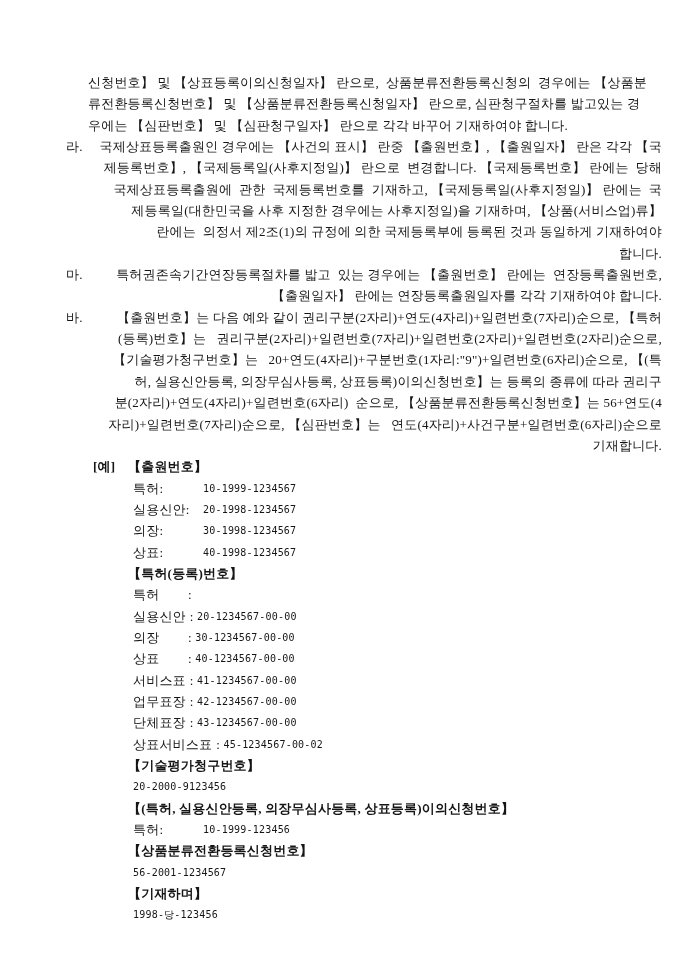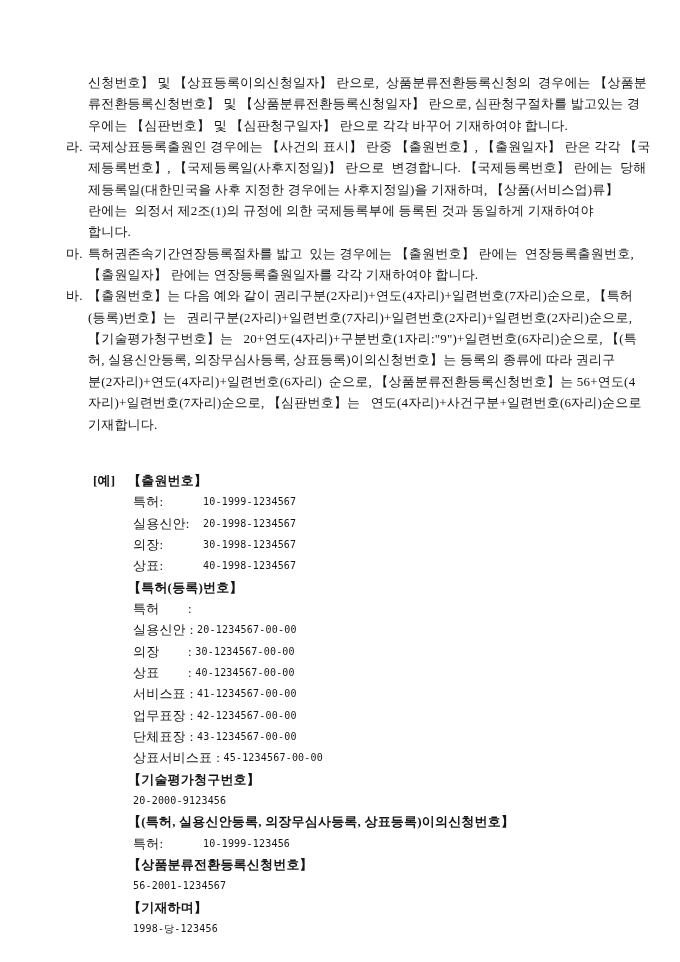--- a/index.html
+++ b/index.html
@@ -16,22 +16,22 @@
   .doc {
     padding: 72px 18px 0 66px;
     font-size: 13px;
     line-height: 21.35px;
     letter-spacing: 0.2px;
   }
   .line { white-space: pre; }
   .intro { padding-left: 22px; }
   .item { display: flex; }
   .marker { flex: none; width: 22px; white-space: pre; }
-  .lines { flex: 1; min-width: 0; }
-  .example { margin-left: 62px; margin-top: 35px; }
+  .lines { flex: 1; min-width: 0; text-align: right; }
+  .example { margin-left: 62px; }
   .ex-header { white-space: pre; font-weight: bold; }
   .ex-header.first { margin-left: -35px; }
   .ex-tag { display: inline-block; width: 35px; }
   .ex-row { display: flex; padding-left: 5px; white-space: pre; }
   .ex-lab { flex: none; }
   .ex-row.tab .ex-lab { min-width: 70px; }
   .ex-row.colon .ex-lab { min-width: 55px; padding-right: 4px; }
   .ex-sep { flex: none; }
   .ex-val {
     font-family: "DejaVu Sans Mono", "Liberation Mono", monospace;
@@ -47,20 +47,21 @@
         <div class="line">신청번호】 및 【상표등록이의신청일자】 란으로,  상품분류전환등록신청의  경우에는 【상품분</div>
         <div class="line">류전환등록신청번호】 및 【상품분류전환등록신청일자】 란으로, 심판청구절차를 밟고있는 경</div>
         <div class="line">우에는 【심판번호】 및 【심판청구일자】 란으로 각각 바꾸어 기재하여야 합니다.</div>
       </div>
     <div id="items">
         <div class="item">
           <span class="marker">라.</span>
           <div class="lines">
             <div class="line">국제상표등록출원인 경우에는 【사건의 표시】 란중 【출원번호】, 【출원일자】 란은 각각 【국</div>
             <div class="line">제등록번호】, 【국제등록일(사후지정일)】 란으로  변경합니다. 【국제등록번호】 란에는  당해</div>
+            <div class="line">국제상표등록출원에  관한  국제등록번호를  기재하고, 【국제등록일(사후지정일)】 란에는  국</div>
             <div class="line">제등록일(대한민국을 사후 지정한 경우에는 사후지정일)을 기재하며, 【상품(서비스업)류】</div>
             <div class="line">란에는  의정서 제2조(1)의 규정에 의한 국제등록부에 등록된 것과 동일하게 기재하여야</div>
             <div class="line">합니다.</div>
           </div>
         </div>
         <div class="item">
           <span class="marker">마.</span>
           <div class="lines">
             <div class="line">특허권존속기간연장등록절차를 밟고  있는 경우에는 【출원번호】 란에는  연장등록출원번호,</div>
             <div class="line">【출원일자】 란에는 연장등록출원일자를 각각 기재하여야 합니다.</div>
@@ -86,21 +87,21 @@
         <div class="ex-row tab"><span class="ex-lab">의장:</span><span class="ex-val">30-1998-1234567</span></div>
         <div class="ex-row tab"><span class="ex-lab">상표:</span><span class="ex-val">40-1998-1234567</span></div>
         <div class="ex-header"><span class="ex-htext">【특허(등록)번호】</span></div>
         <div class="ex-row colon"><span class="ex-lab">특허</span><span class="ex-sep">: </span></div>
         <div class="ex-row colon"><span class="ex-lab">실용신안</span><span class="ex-sep">: </span><span class="ex-val">20-1234567-00-00</span></div>
         <div class="ex-row colon"><span class="ex-lab">의장</span><span class="ex-sep">: </span><span class="ex-val">30-1234567-00-00</span></div>
         <div class="ex-row colon"><span class="ex-lab">상표</span><span class="ex-sep">: </span><span class="ex-val">40-1234567-00-00</span></div>
         <div class="ex-row colon"><span class="ex-lab">서비스표</span><span class="ex-sep">: </span><span class="ex-val">41-1234567-00-00</span></div>
         <div class="ex-row colon"><span class="ex-lab">업무표장</span><span class="ex-sep">: </span><span class="ex-val">42-1234567-00-00</span></div>
         <div class="ex-row colon"><span class="ex-lab">단체표장</span><span class="ex-sep">: </span><span class="ex-val">43-1234567-00-00</span></div>
-        <div class="ex-row colon"><span class="ex-lab">상표서비스표</span><span class="ex-sep">: </span><span class="ex-val">45-1234567-00-00</span></div>
+        <div class="ex-row colon"><span class="ex-lab">상표서비스표</span><span class="ex-sep">: </span><span class="ex-val">45-1234567-00-02</span></div>
         <div class="ex-header"><span class="ex-htext">【기술평가청구번호】</span></div>
         <div class="ex-row plain"><span class="ex-val">20-2000-9123456</span></div>
         <div class="ex-header"><span class="ex-htext">【(특허, 실용신안등록, 의장무심사등록, 상표등록)이의신청번호】</span></div>
         <div class="ex-row tab"><span class="ex-lab">특허:</span><span class="ex-val">10-1999-123456</span></div>
         <div class="ex-header"><span class="ex-htext">【상품분류전환등록신청번호】</span></div>
         <div class="ex-row plain"><span class="ex-val">56-2001-1234567</span></div>
         <div class="ex-header"><span class="ex-htext">【기재하며】</span></div>
         <div class="ex-row plain"><span class="ex-val">1998-당-123456</span></div>
       </div>
   </div>

